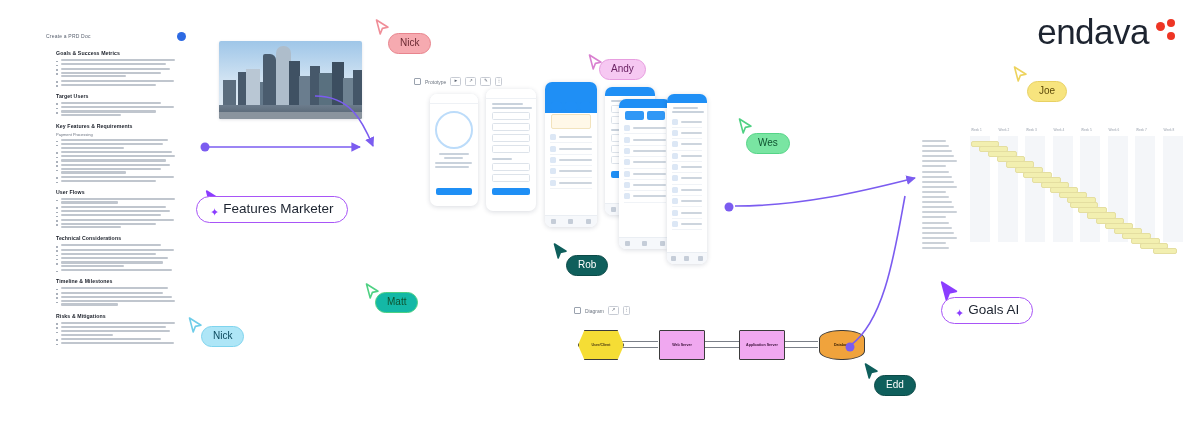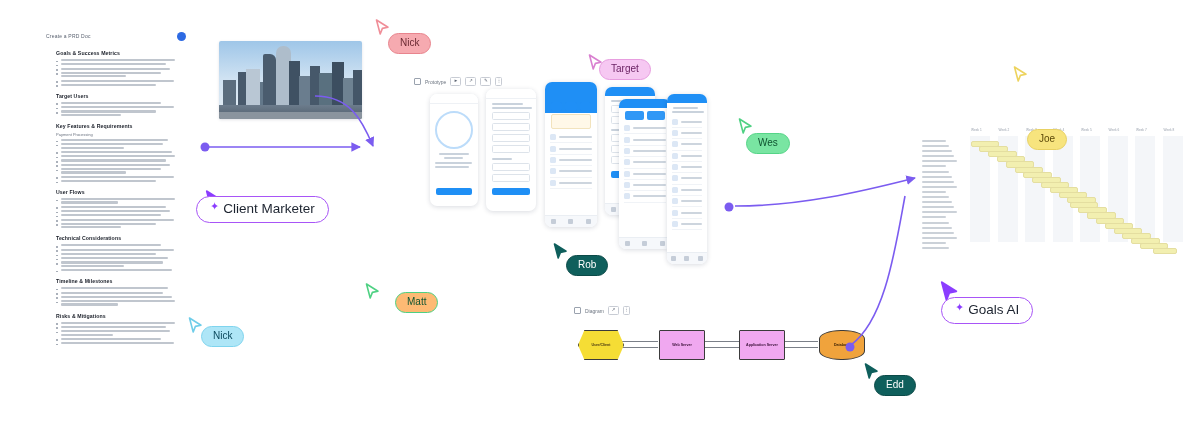--- a/index.html
+++ b/index.html
@@ -86,30 +86,38 @@
   .g-tasks{position:absolute;left:0;top:16px;width:40px;}
   .g-task{height:2px;border-radius:1px;background:#b9c1cb;opacity:.75;margin-bottom:3.1px;}
   .g-bar{position:absolute;height:4.2px;border-radius:2px;background:#f2efb0;border:.5px solid #e4deA0;}
 
   
   .conn{position:absolute;left:0;top:0;width:1200px;height:424px;pointer-events:none;}
 
   
   .cur{position:absolute;}
   .cur svg{display:block;}
-  .pill{position:absolute;border-radius:999px;display:flex;align-items:flex-start;gap:4px;
+  .pill{position:absolute;border-radius:999px;display:flex;align-items:flex-end;gap:4px;
         padding:3px 11px;font-size:10px;font-weight:500;white-space:nowrap;line-height:1.25;}
   .pill.ai{padding:4px 13px;font-size:13.5px;background:#fff;border:1.4px solid #a855f7;color:#1d2430;border-radius:999px;}
   .spark{color:#8b3dff;font-size:11px;line-height:1;}
 </style>
 </head>
 <body>
 
 <div class="canvas">
 
+  <div class="logo">
+    <div class="logo-word">endava</div>
+    <div class="logo-mark">
+      <i class="a"></i>
+        <i class="b"></i>
+        <i class="c"></i>
+    </div>
+  </div>
 
   <div class="doc">
     <div class="doc-head">
       <div class="doc-title">Create a PRD Doc</div>
       <div class="doc-avatar"></div>
     </div>
     <div class="doc-body" id="doc-body">
         <div class="sec">
           <h4>Goals &amp; Success Metrics</h4>
           <div class="li">
@@ -601,28 +609,28 @@
       </div>
       <div class="pill" style="left: 388px; top: 33px; background: rgb(246, 170, 176); color: rgb(107, 43, 51); border: 1.4px solid rgb(232, 132, 141);">
         <span>Nick</span>
       </div>
       <div class="cur" style="left: 588px; top: 54px;">
         <svg width="15" height="17" viewBox="0 0 15 17">
           <path d="M1.5,1 L13,8.2 L7.4,9.4 L5.2,15 Z" fill="none" stroke="#d980d0" stroke-width="1.6" stroke-linejoin="round"></path>
         </svg>
       </div>
       <div class="pill" style="left: 599px; top: 59px; background: rgb(246, 200, 242); color: rgb(107, 35, 100); border: 1.4px solid rgb(231, 157, 223);">
-        <span>Target</span>
+        <span>Andy</span>
       </div>
       <div class="cur" style="left: 1013px; top: 66px;">
         <svg width="15" height="17" viewBox="0 0 15 17">
           <path d="M1.5,1 L13,8.2 L7.4,9.4 L5.2,15 Z" fill="none" stroke="#edd35e" stroke-width="1.6" stroke-linejoin="round"></path>
         </svg>
       </div>
-      <div class="pill" style="left: 1027px; top: 81px; background: rgb(247, 228, 126); color: rgb(93, 74, 10); border: 1.4px solid rgb(232, 209, 99); margin-top: 48px;">
+      <div class="pill" style="left: 1027px; top: 81px; background: rgb(247, 228, 126); color: rgb(93, 74, 10); border: 1.4px solid rgb(232, 209, 99);">
         <span>Joe</span>
       </div>
       <div class="cur" style="left: 738px; top: 118px;">
         <svg width="15" height="17" viewBox="0 0 15 17">
           <path d="M1.5,1 L13,8.2 L7.4,9.4 L5.2,15 Z" fill="none" stroke="#4fd183" stroke-width="1.6" stroke-linejoin="round"></path>
         </svg>
       </div>
       <div class="pill" style="left: 746px; top: 133px; background: rgb(121, 229, 162); color: rgb(15, 83, 48); border: 1.4px solid rgb(85, 212, 135);">
         <span>Wes</span>
       </div>
@@ -632,21 +640,21 @@
         </svg>
       </div>
       <div class="pill" style="left: 566px; top: 255px; background: rgb(15, 95, 92); color: rgb(255, 255, 255); border: 1.4px solid rgb(11, 74, 72);">
         <span>Rob</span>
       </div>
       <div class="cur" style="left: 365px; top: 283px;">
         <svg width="15" height="17" viewBox="0 0 15 17">
           <path d="M1.5,1 L13,8.2 L7.4,9.4 L5.2,15 Z" fill="none" stroke="#4fd183" stroke-width="1.6" stroke-linejoin="round"></path>
         </svg>
       </div>
-      <div class="pill" style="left: 375px; top: 292px; background: #fdba74; color: rgb(15, 83, 48); border: 1.4px solid rgb(78, 208, 131); margin-left: 20px;">
+      <div class="pill" style="left: 375px; top: 292px; background: #14b8a6; color: rgb(15, 83, 48); border: 1.4px solid rgb(78, 208, 131);">
         <span>Matt</span>
       </div>
       <div class="cur" style="left: 188px; top: 317px;">
         <svg width="15" height="17" viewBox="0 0 15 17">
           <path d="M1.5,1 L13,8.2 L7.4,9.4 L5.2,15 Z" fill="none" stroke="#6fcde9" stroke-width="1.6" stroke-linejoin="round"></path>
         </svg>
       </div>
       <div class="pill" style="left: 201px; top: 326px; background: rgb(174, 230, 247); color: rgb(12, 74, 94); border: 1.4px solid rgb(127, 212, 238);">
         <span>Nick</span>
       </div>
@@ -658,21 +666,21 @@
       <div class="pill" style="left: 874px; top: 375px; background: rgb(15, 95, 92); color: rgb(255, 255, 255); border: 1.4px solid rgb(11, 74, 72);">
         <span>Edd</span>
       </div>
       <div class="cur" style="left: 205px; top: 190px;">
         <svg width="18.75" height="21.25" viewBox="0 0 15 17">
           <path d="M1.5,1 L13,8.2 L7.4,9.4 L5.2,15 Z" fill="#8b3dff" stroke="#8b3dff" stroke-width="1.6" stroke-linejoin="round"></path>
         </svg>
       </div>
       <div class="pill ai" style="left: 196px; top: 196px; border-color: rgb(168, 85, 247);">
         <span class="spark">✦</span>
-        <span>Client Marketer</span>
+        <span>Features Marketer</span>
       </div>
       <div class="cur" style="left: 940px; top: 281px;">
         <svg width="18.75" height="21.25" viewBox="0 0 15 17">
           <path d="M1.5,1 L13,8.2 L7.4,9.4 L5.2,15 Z" fill="#8b3dff" stroke="#8b3dff" stroke-width="1.6" stroke-linejoin="round"></path>
         </svg>
       </div>
       <div class="pill ai" style="left: 941px; top: 297px; border-color: rgb(168, 85, 247);">
         <span class="spark">✦</span>
         <span>Goals AI</span>
       </div>

